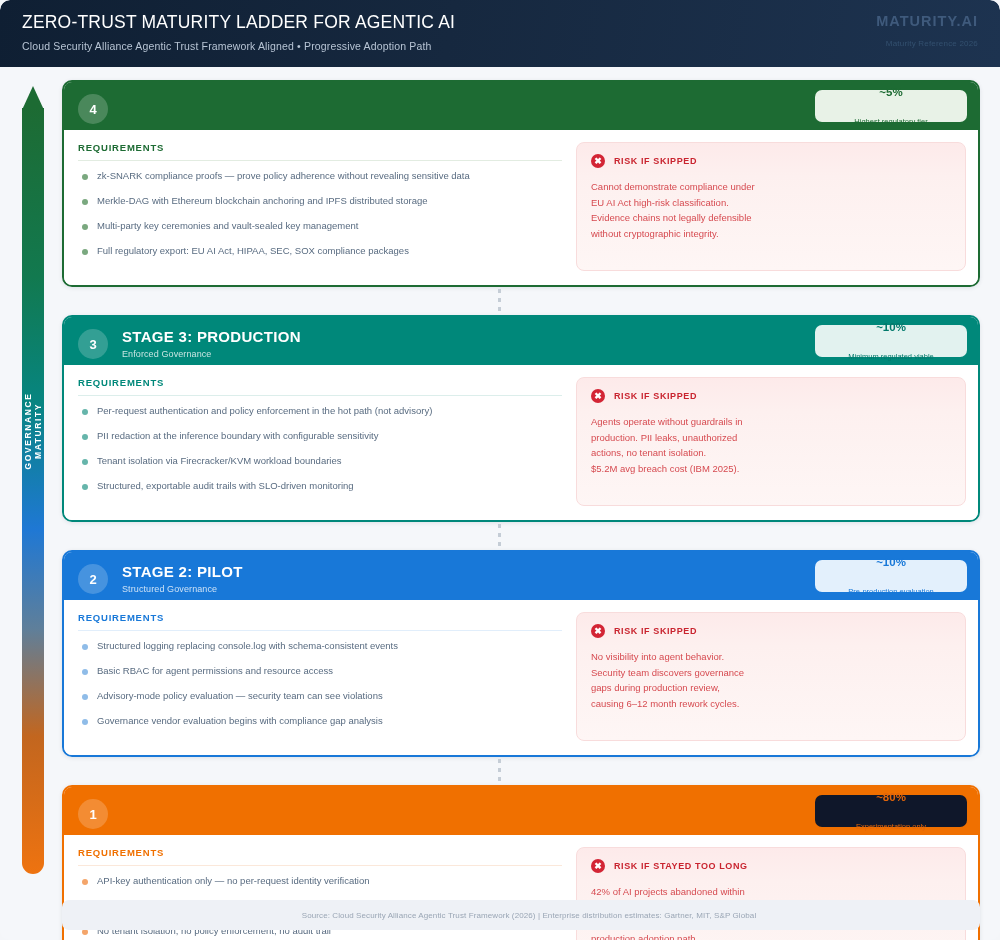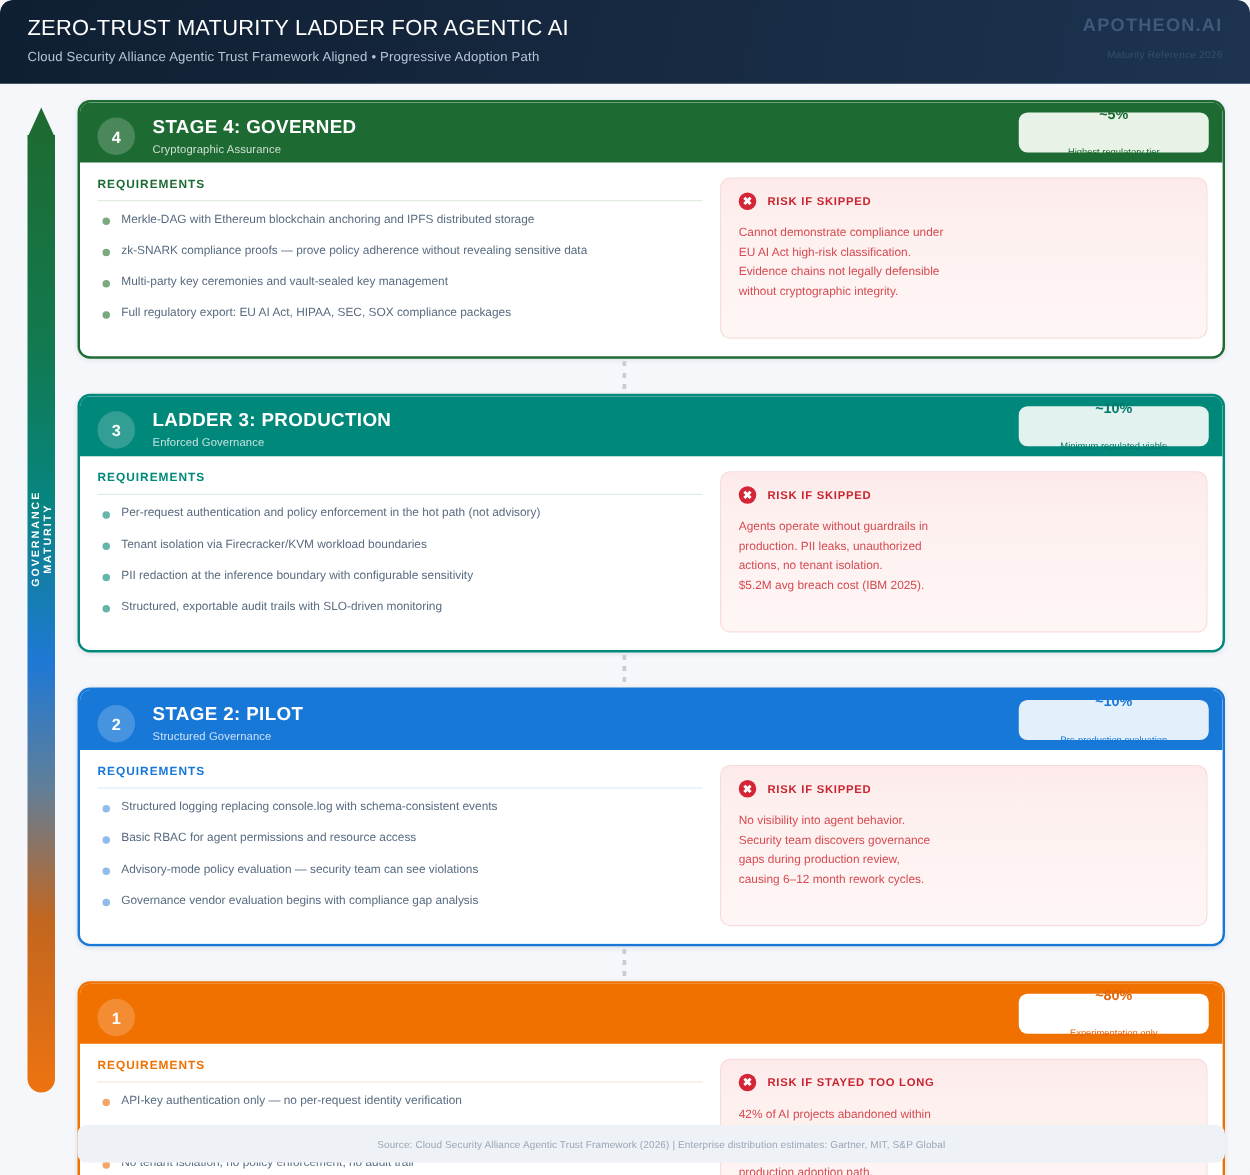--- a/index.html
+++ b/index.html
@@ -282,56 +282,52 @@
 </style>
 </head>
 <body>
 
 <div class="poster">
 
   <div class="header">
     <div class="header-title">ZERO-TRUST MATURITY LADDER FOR AGENTIC AI</div>
     <div class="header-sub">Cloud Security Alliance Agentic Trust Framework Aligned • Progressive Adoption Path</div>
     <div class="header-right">
-      <div class="brand">APOTHEON.AI</div>
+      <div class="brand">MATURITY.AI</div>
       <div class="brand-sub">Maturity Reference 2026</div>
     </div>
   </div>
 
   <div class="axis">
     <div class="axis-head"></div>
     <div class="axis-shaft"></div>
     <div class="axis-label">GOVERNANCE MATURITY</div>
   </div>
 
   <div class="stack" id="stack">
       <div class="stage-wrap">
         <div class="card" style="border:2px solid #1d6b33">
           <div class="card-head" style="background:#1d6b33">
             <div class="stage-num">4</div>
-            <div class="head-text">
-              <div class="stage-title">STAGE 4: GOVERNED</div>
-              <div class="stage-sub">Cryptographic Assurance</div>
-            </div>
             <div class="pill" style="background:#e8f2e7;color:#1d6b33">
               <div class="pill-pct">~5%</div>
               <div class="pill-note">Highest regulatory tier</div>
             </div>
           </div>
           <div class="card-body">
             <div class="req-col">
               <div class="req-title" style="color:#1d6b33">REQUIREMENTS</div>
               <div class="req-rule" style="background:#e2ece1"></div>
               <div class="req-item">
                 <span class="req-dot" style="background:#7aa87f"></span>
+                <span class="req-text">zk-SNARK compliance proofs — prove policy adherence without revealing sensitive data</span>
+              </div>
+              <div class="req-item">
+                <span class="req-dot" style="background:#7aa87f"></span>
                 <span class="req-text">Merkle-DAG with Ethereum blockchain anchoring and IPFS distributed storage</span>
-              </div>
-              <div class="req-item">
-                <span class="req-dot" style="background:#7aa87f"></span>
-                <span class="req-text">zk-SNARK compliance proofs — prove policy adherence without revealing sensitive data</span>
               </div>
               <div class="req-item">
                 <span class="req-dot" style="background:#7aa87f"></span>
                 <span class="req-text">Multi-party key ceremonies and vault-sealed key management</span>
               </div>
               <div class="req-item">
                 <span class="req-dot" style="background:#7aa87f"></span>
                 <span class="req-text">Full regulatory export: EU AI Act, HIPAA, SEC, SOX compliance packages</span>
               </div>
             </div>
@@ -349,43 +345,43 @@
             </div>
           </div>
         </div>
       </div>
       <div class="connector"></div>
       <div class="stage-wrap">
         <div class="card" style="border:2px solid #00887a">
           <div class="card-head" style="background:#00887a">
             <div class="stage-num">3</div>
             <div class="head-text">
-              <div class="stage-title">LADDER 3: PRODUCTION</div>
+              <div class="stage-title">STAGE 3: PRODUCTION</div>
               <div class="stage-sub">Enforced Governance</div>
             </div>
             <div class="pill" style="background:#e2f2ef;color:#00796b">
               <div class="pill-pct">~10%</div>
               <div class="pill-note">Minimum regulated viable</div>
             </div>
           </div>
           <div class="card-body">
             <div class="req-col">
               <div class="req-title" style="color:#00887a">REQUIREMENTS</div>
               <div class="req-rule" style="background:#dceeeb"></div>
               <div class="req-item">
                 <span class="req-dot" style="background:#66b5ab"></span>
                 <span class="req-text">Per-request authentication and policy enforcement in the hot path (not advisory)</span>
               </div>
               <div class="req-item">
                 <span class="req-dot" style="background:#66b5ab"></span>
+                <span class="req-text">PII redaction at the inference boundary with configurable sensitivity</span>
+              </div>
+              <div class="req-item">
+                <span class="req-dot" style="background:#66b5ab"></span>
                 <span class="req-text">Tenant isolation via Firecracker/KVM workload boundaries</span>
-              </div>
-              <div class="req-item">
-                <span class="req-dot" style="background:#66b5ab"></span>
-                <span class="req-text">PII redaction at the inference boundary with configurable sensitivity</span>
               </div>
               <div class="req-item">
                 <span class="req-dot" style="background:#66b5ab"></span>
                 <span class="req-text">Structured, exportable audit trails with SLO-driven monitoring</span>
               </div>
             </div>
             <div class="risk-col">
               <div class="risk-box">
                 <div class="risk-head">
                   <span class="risk-icon">✖</span>
@@ -448,21 +444,21 @@
               </div>
             </div>
           </div>
         </div>
       </div>
       <div class="connector"></div>
       <div class="stage-wrap">
         <div class="card" style="border:2px solid #f07000">
           <div class="card-head" style="background:#f07000">
             <div class="stage-num">1</div>
-            <div class="pill" style="background:#ffffff;color:#e2650a">
+            <div class="pill" style="background:#0f172a;color:#e2650a">
               <div class="pill-pct">~80%</div>
               <div class="pill-note">Experimentation only</div>
             </div>
           </div>
           <div class="card-body">
             <div class="req-col">
               <div class="req-title" style="color:#f07000">REQUIREMENTS</div>
               <div class="req-rule" style="background:#fbe8da"></div>
               <div class="req-item">
                 <span class="req-dot" style="background:#f4a56a"></span>

